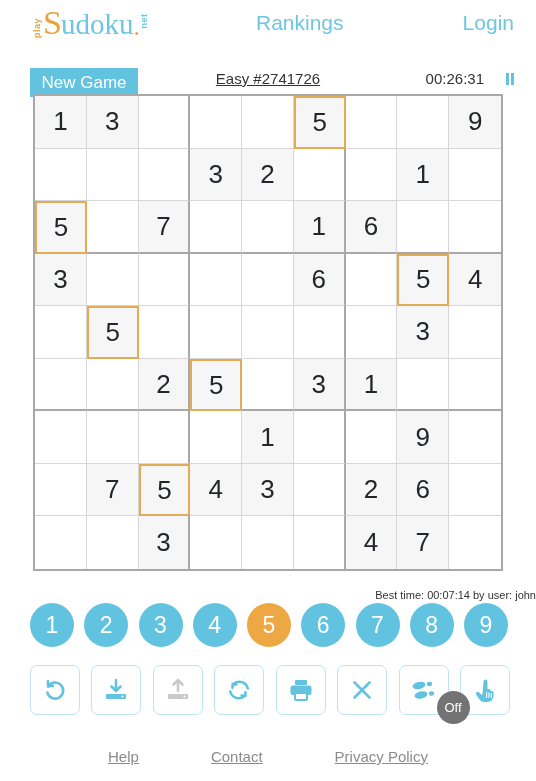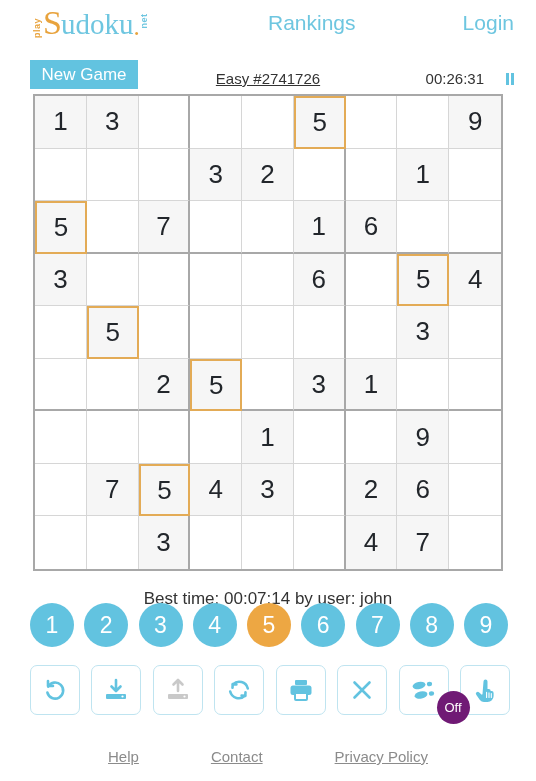--- a/index.html
+++ b/index.html
@@ -62,40 +62,40 @@
     color: #6ec6e0;
     font-weight: bold;
     transform: rotate(-90deg);
     transform-origin: center;
     margin-left: -4px;
     margin-bottom: 13px;
     letter-spacing: 0.5px;
   }
   #nav-rankings {
     position: absolute;
-    left: 268px;
+    left: 256px;
     top: 11px;
     font-size: 21px;
     color: #6ec6e0;
     text-decoration: none;
     cursor: pointer;
   }
   #nav-login {
     position: absolute;
     right: 22px;
     top: 11px;
     font-size: 21px;
     color: #6ec6e0;
     text-decoration: none;
     cursor: pointer;
   }
   #new-game-btn {
     position: absolute;
     left: 30px;
-    top: 60px;
+    top: 68px;
     width: 108px;
     height: 29px;
     background: #62c3e0;
     color: #ffffff;
     border: none;
     border-radius: 0;
     font-size: 17px;
     font-family: "Liberation Sans", sans-serif;
     cursor: pointer;
     padding: 0;
@@ -173,22 +173,22 @@
     border: 2px solid #e3ab56 !important;
     background: #f6f6f6;
     z-index: 3;
   }
 
   
   #best-time {
     position: absolute;
     left: 0; right: 0;
     top: 589px;
-    text-align: center;
-    font-size: 17px;
+    text-align: right;
+    font-size: 11px;
     color: #333333;
   }
 
   
   #numpad {
     position: absolute;
     left: 30px;
     top: 603px;
     width: 478px;
     display: flex;
@@ -234,21 +234,21 @@
     padding: 0;
   }
   .tool-btn svg { display: block; }
   .off-badge {
     position: absolute;
     right: -22px;
     bottom: -10px;
     width: 33px;
     height: 33px;
     border-radius: 50%;
-    background: #701a75;
+    background: #737373;
     color: #ffffff;
     font-size: 13px;
     display: flex;
     align-items: center;
     justify-content: center;
     z-index: 5;
   }
 
   
   #footer {

